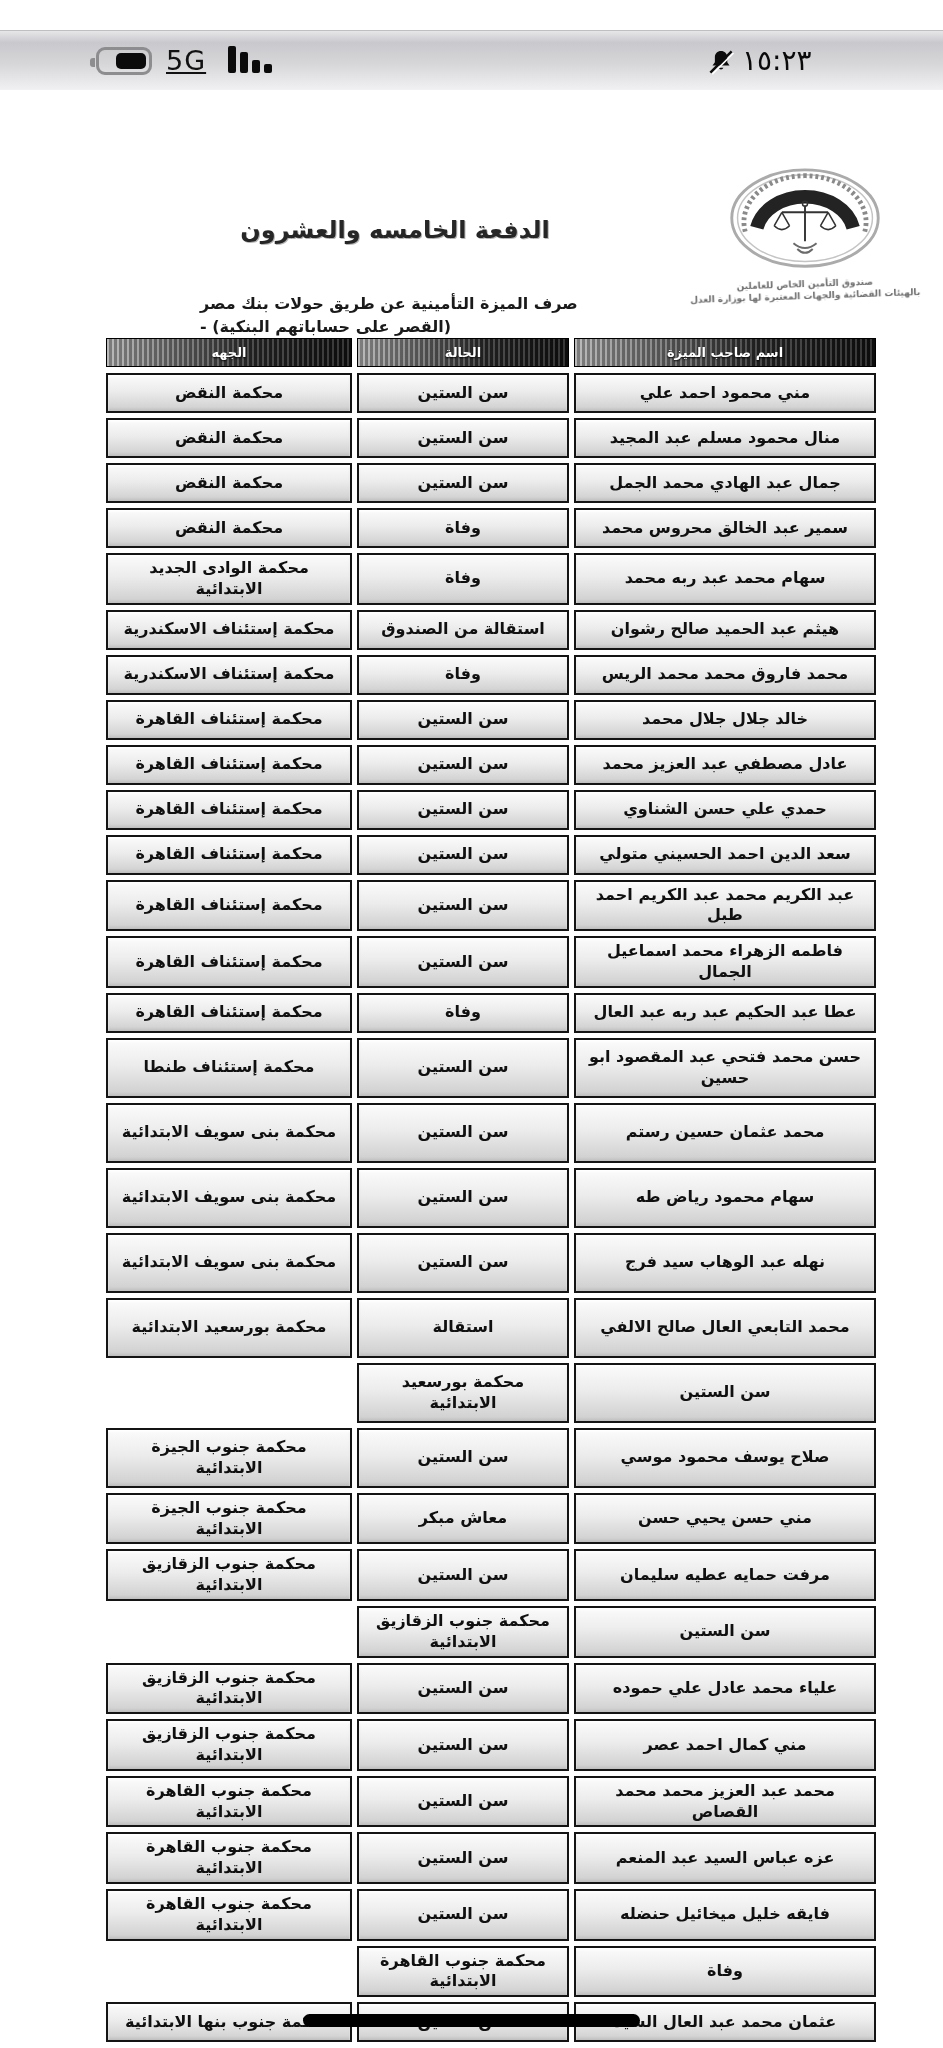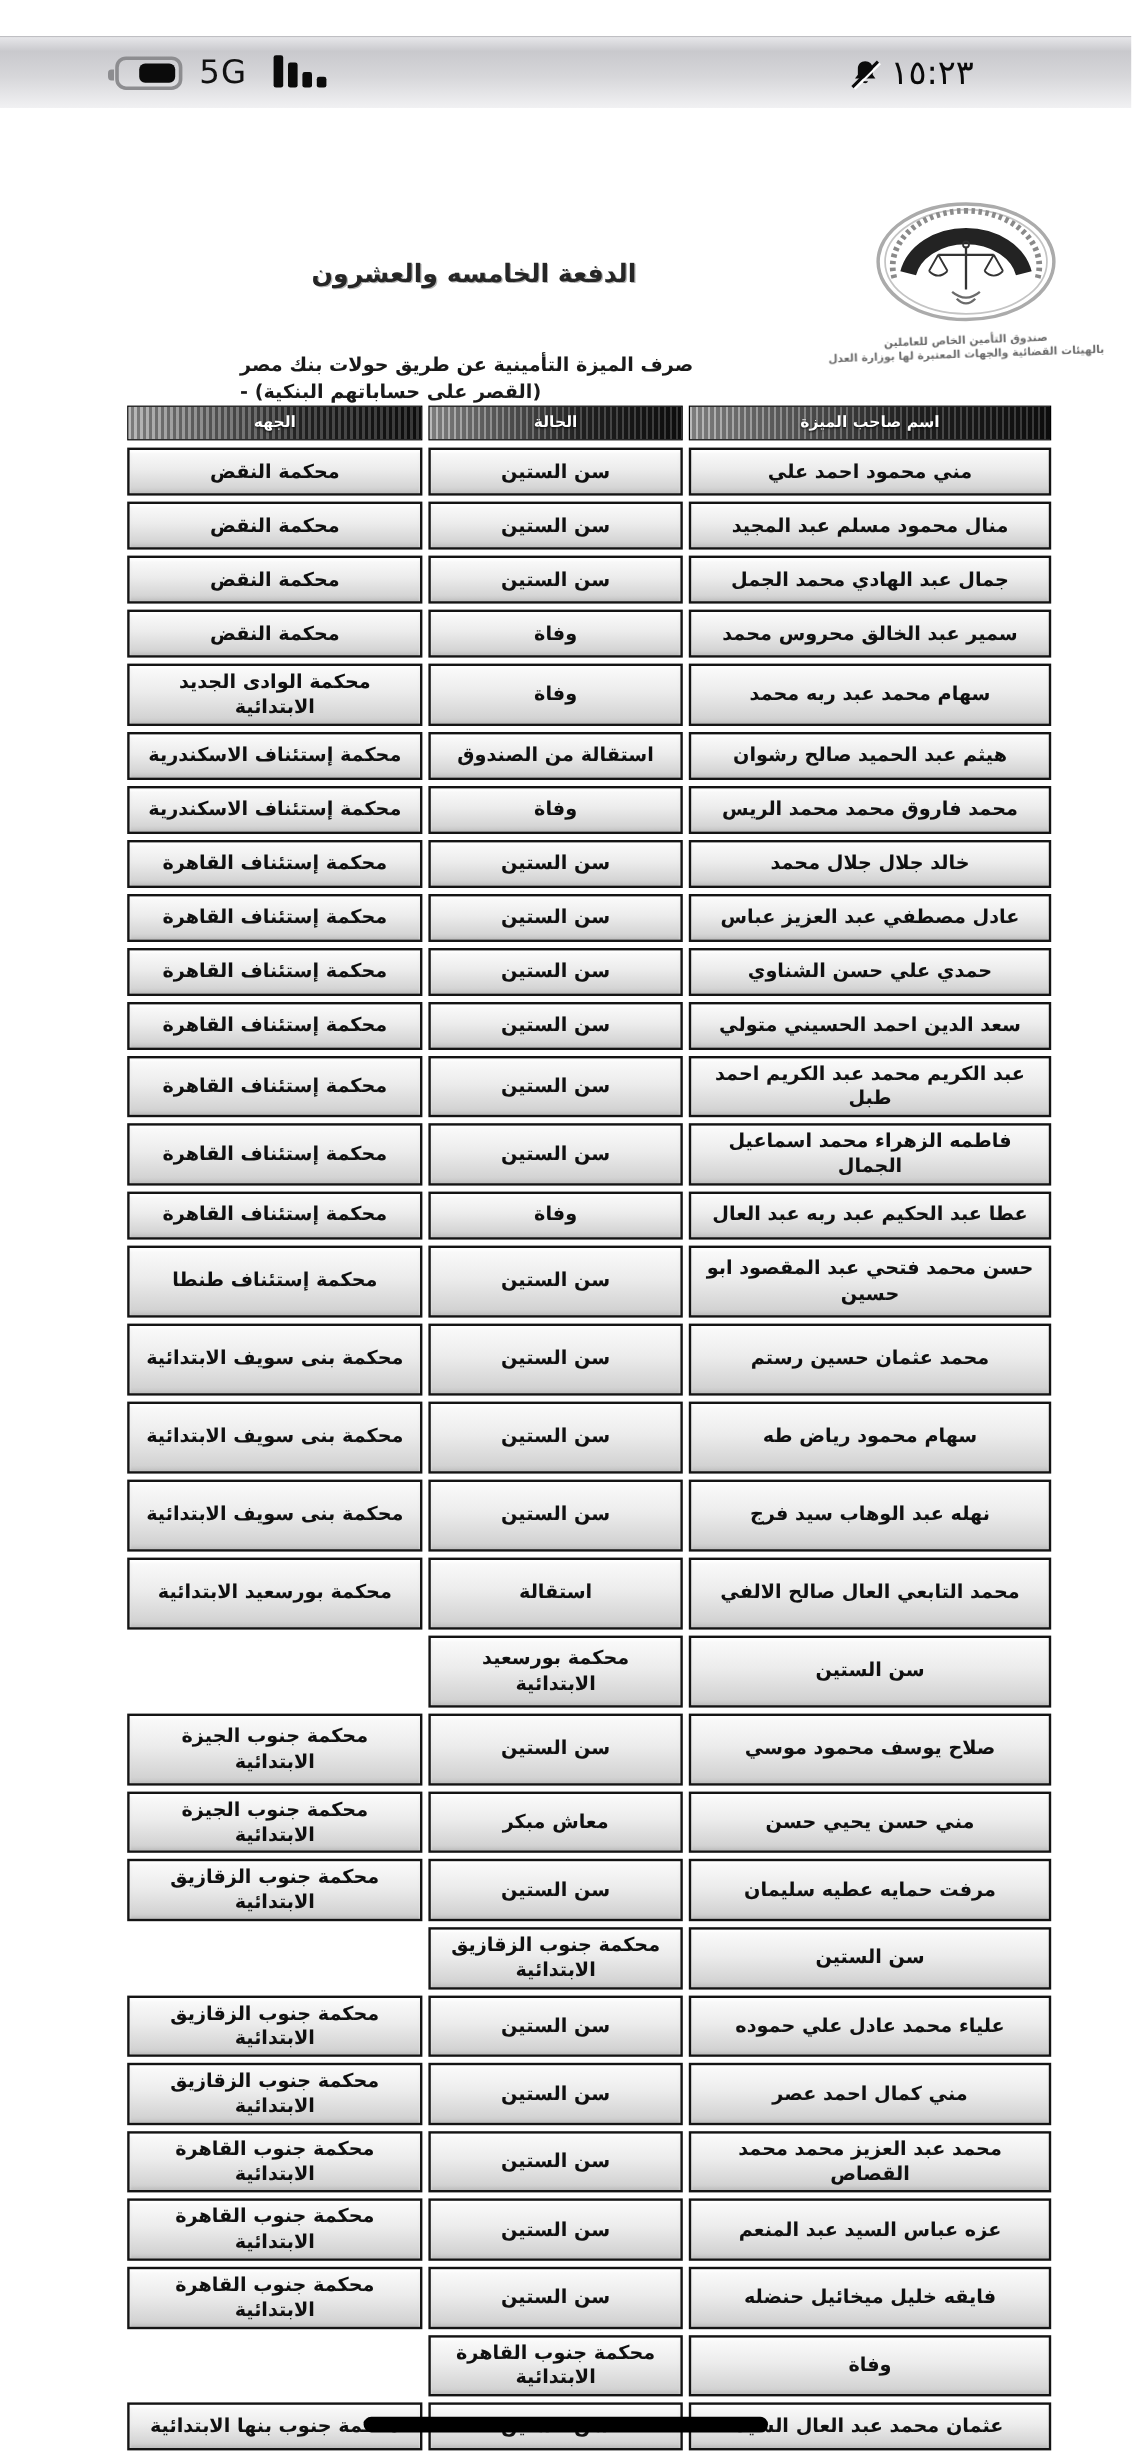--- a/index.html
+++ b/index.html
@@ -15,34 +15,34 @@
     background: linear-gradient(180deg, #e6e6e9 0%, #c9c9cd 20%, #d6d6d9 55%, #f1f1f3 100%);
     border-top: 1px solid #bfbfc3;
   }
   .battery { position: absolute; left: 96px; top: 16px; width: 56px; height: 28px;
     border: 3px solid #8d8d90; border-radius: 9px; background: transparent; }
   .battery .fill { position: absolute; right: 3px; top: 3px; width: 30px; height: 16px;
     background: #0b0b0b; border-radius: 5px; }
   .battery .cap { position: absolute; left: -9px; top: 8px; width: 5px; height: 9px;
     background: #8d8d90; border-radius: 3px 0 0 3px; }
   .net-label { position: absolute; left: 166px; top: 14px; font-size: 27px; color: #111;
-    letter-spacing: 1px; }
+    letter-spacing: 1px; text-decoration: underline; }
   .sig-bars { position: absolute; left: 228px; top: 14px; width: 50px; height: 28px; }
   .sig-bars i { position: absolute; bottom: 0; width: 8px; background: #0b0b0b; border-radius: 2px; }
   .sig-bars i:nth-child(1) { left: 0;  height: 27px; }
   .sig-bars i:nth-child(2) { left: 12px; height: 21px; }
   .sig-bars i:nth-child(3) { left: 24px; height: 13px; }
   .sig-bars i:nth-child(4) { left: 36px; height: 9px; }
   .bell-wrap { position: absolute; left: 706px; top: 16px; width: 30px; height: 30px; }
   .clock { position: absolute; left: 742px; top: 13px; font-size: 28px; color: #0a0a0a; }
 
   
   .doc-title {
     position: absolute; top: 216px; left: 160px; width: 470px;
-    text-align: center; font-size: 21px; font-weight: bold; color: #262626;
+    text-align: center; font-size: 24px; font-weight: bold; color: #262626;
     text-shadow: 1px 1px 0 rgba(120,120,120,.55);
   }
   .doc-subtitle {
     position: absolute; top: 292px; left: 200px; width: 450px;
     text-align: left; font-size: 16px; font-weight: bold; color: #1a1a1a; line-height: 1.45;
   }
   .logo-wrap { position: absolute; top: 168px; left: 665px; width: 280px; text-align: center; }
   .logo-caption { font-size: 9px; color: #6b6b6b; line-height: 1.35; transform: rotate(-2deg);
     filter: blur(0.3px); font-weight: bold; }
 
@@ -174,21 +174,21 @@
           <div class="cell">محمد فاروق محمد محمد الريس</div>
           <div class="cell">وفاة</div>
           <div class="cell">محكمة إستئناف الاسكندرية</div>
         </div>
         <div class="trow">
           <div class="cell">خالد جلال جلال محمد</div>
           <div class="cell">سن الستين</div>
           <div class="cell">محكمة إستئناف القاهرة</div>
         </div>
         <div class="trow">
-          <div class="cell">عادل مصطفي عبد العزيز عباس</div>
+          <div class="cell">عادل مصطفي عبد العزيز محمد</div>
           <div class="cell">سن الستين</div>
           <div class="cell">محكمة إستئناف القاهرة</div>
         </div>
         <div class="trow">
           <div class="cell">حمدي علي حسن الشناوي</div>
           <div class="cell">سن الستين</div>
           <div class="cell">محكمة إستئناف القاهرة</div>
         </div>
         <div class="trow">
           <div class="cell">سعد الدين احمد الحسيني متولي</div>

